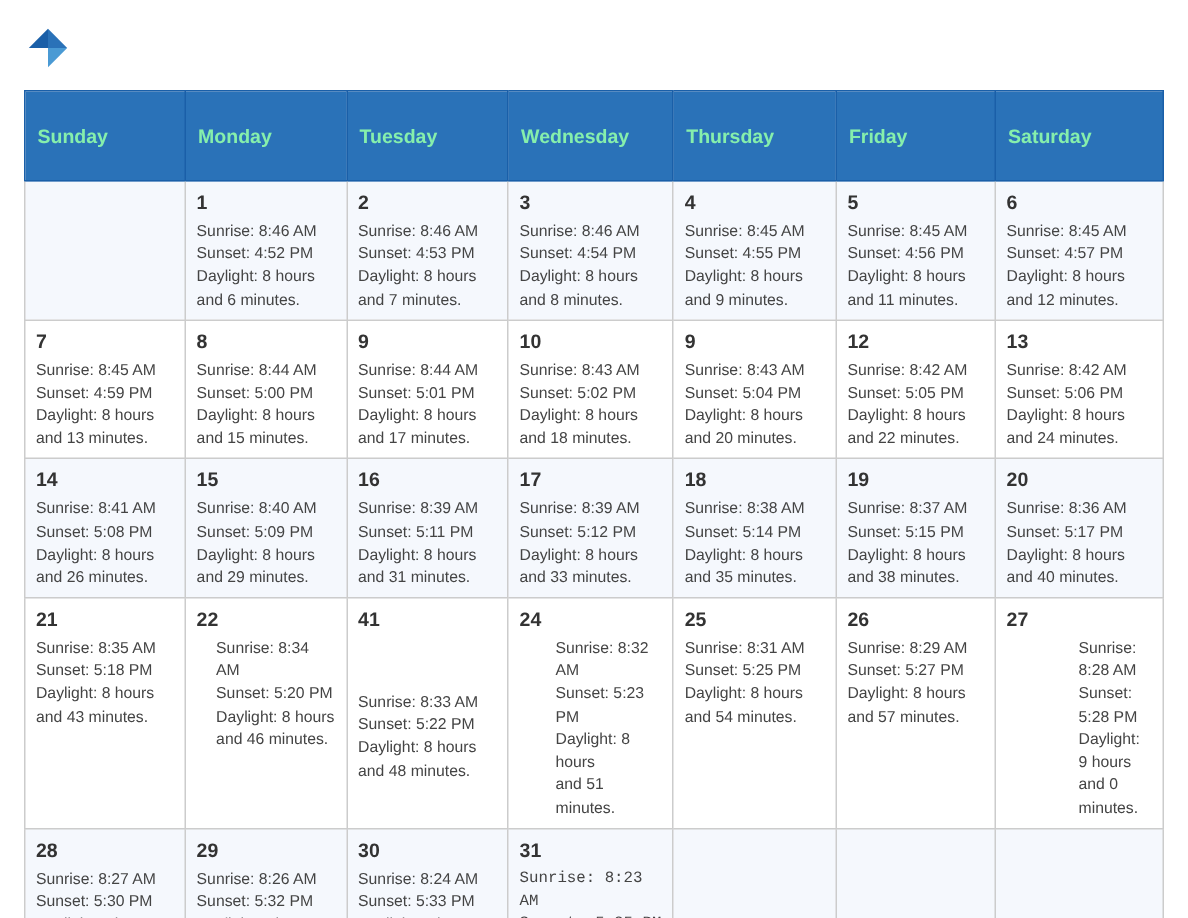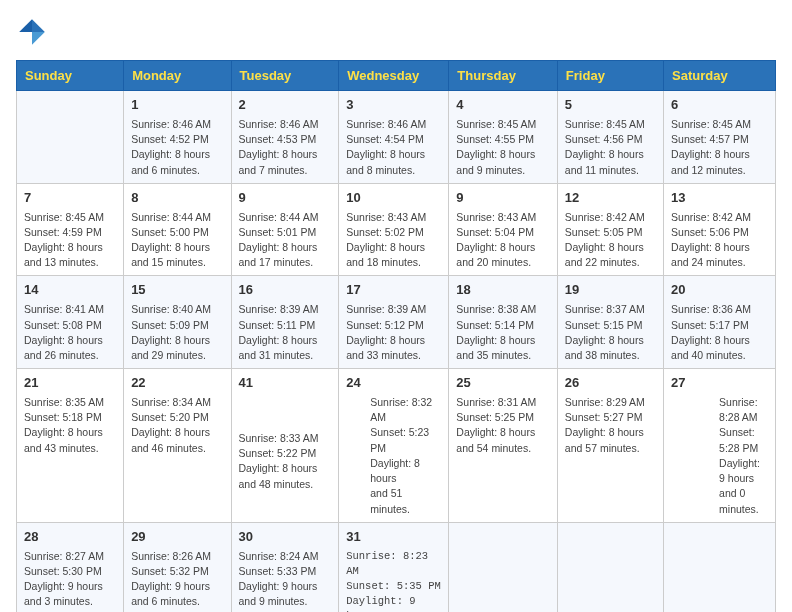--- a/index.html
+++ b/index.html
@@ -44,22 +44,22 @@
       font-size: 14px;
       color: #555;
     }
     table {
       width: 100%;
       border-collapse: collapse;
       font-size: 11px;
     }
     thead tr th {
       background-color: #2a72b8;
-      color: #fde047;
-      padding: 7px 8px;
+      color: #86efac;
+      padding: 22px 8px;
       text-align: left;
       font-size: 13px;
       font-weight: bold;
       border: 1px solid #1a5fa8;
     }
     tbody tr td {
       border: 1px solid #ccc;
       padding: 5px 7px;
       vertical-align: top;
       min-height: 80px;
@@ -268,21 +268,21 @@
       <tr>
         <td>
           <span class="day-num">21</span>
           <div class="cell-content" style="white-space: pre-line;">Sunrise: 8:35 AM
 Sunset: 5:18 PM
 Daylight: 8 hours
 and 43 minutes.</div>
         </td>
         <td>
           <span class="day-num">22</span>
-          <div class="cell-content" style="white-space: pre-line;">Sunrise: 8:34 AM
+          <div class="cell-content" style="white-space: pre-line; margin-left: 13px;">Sunrise: 8:34 AM
 Sunset: 5:20 PM
 Daylight: 8 hours
 and 46 minutes.</div>
         </td>
         <td>
           <span class="day-num">41</span>
           <div class="cell-content" style="white-space: pre-line; margin-top: 38px;">Sunrise: 8:33 AM
 Sunset: 5:22 PM
 Daylight: 8 hours
 and 48 minutes.</div>

